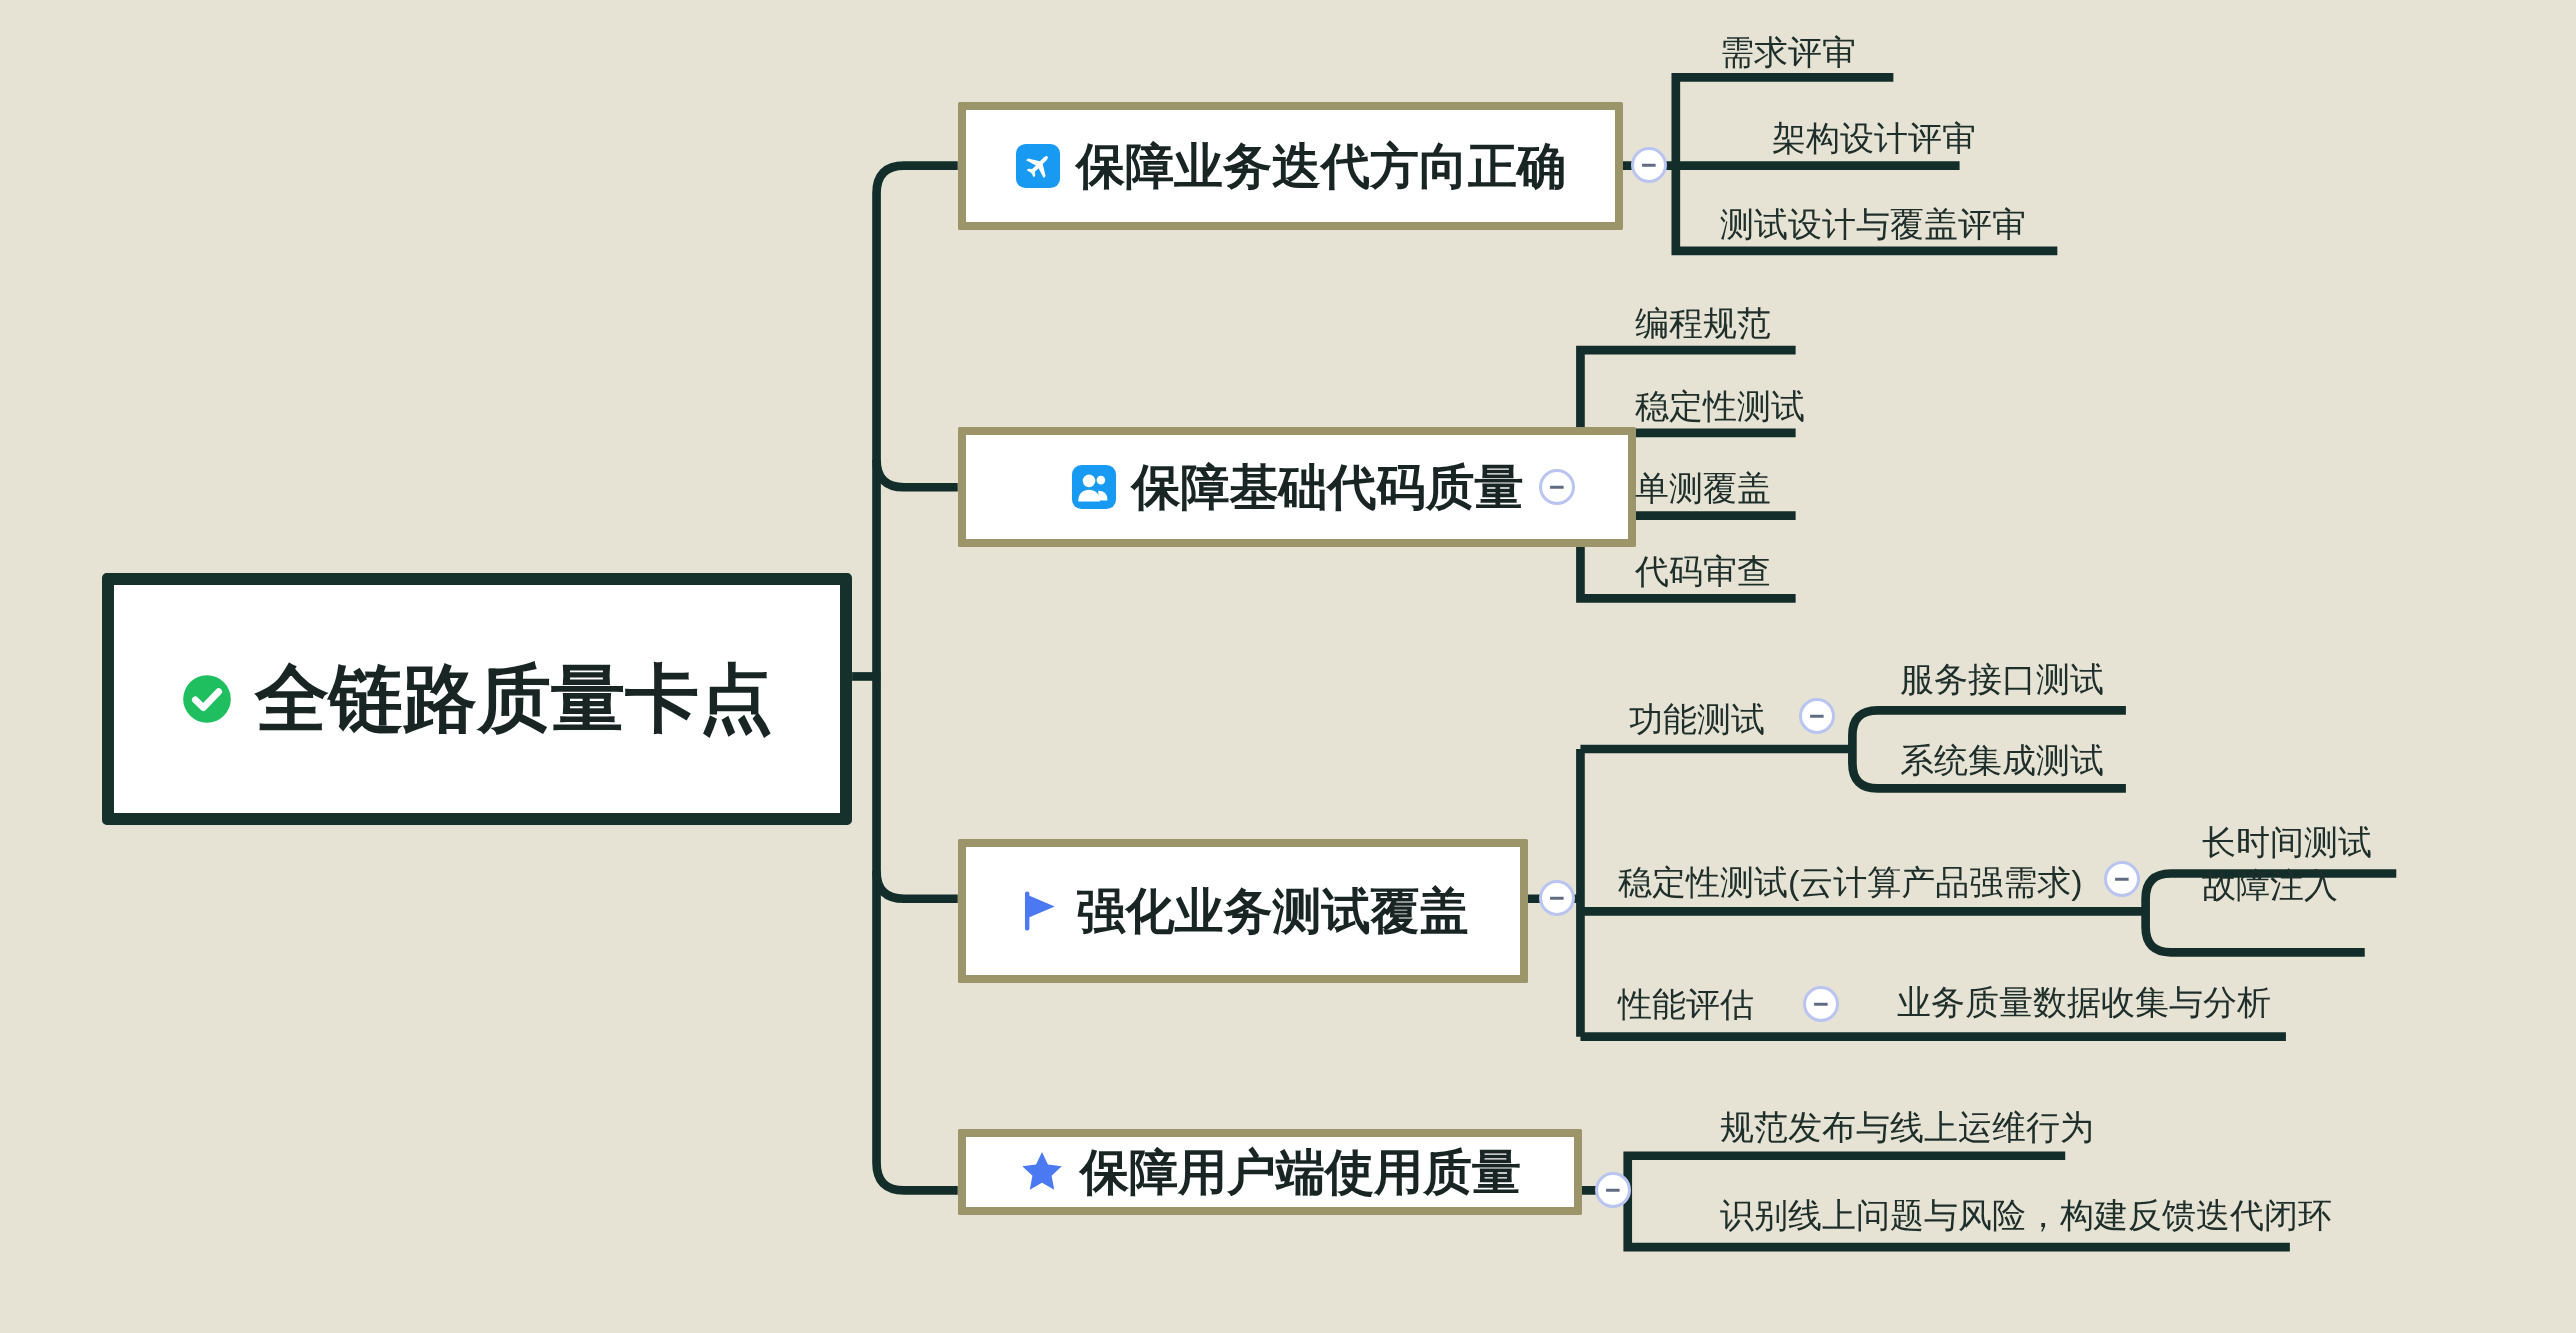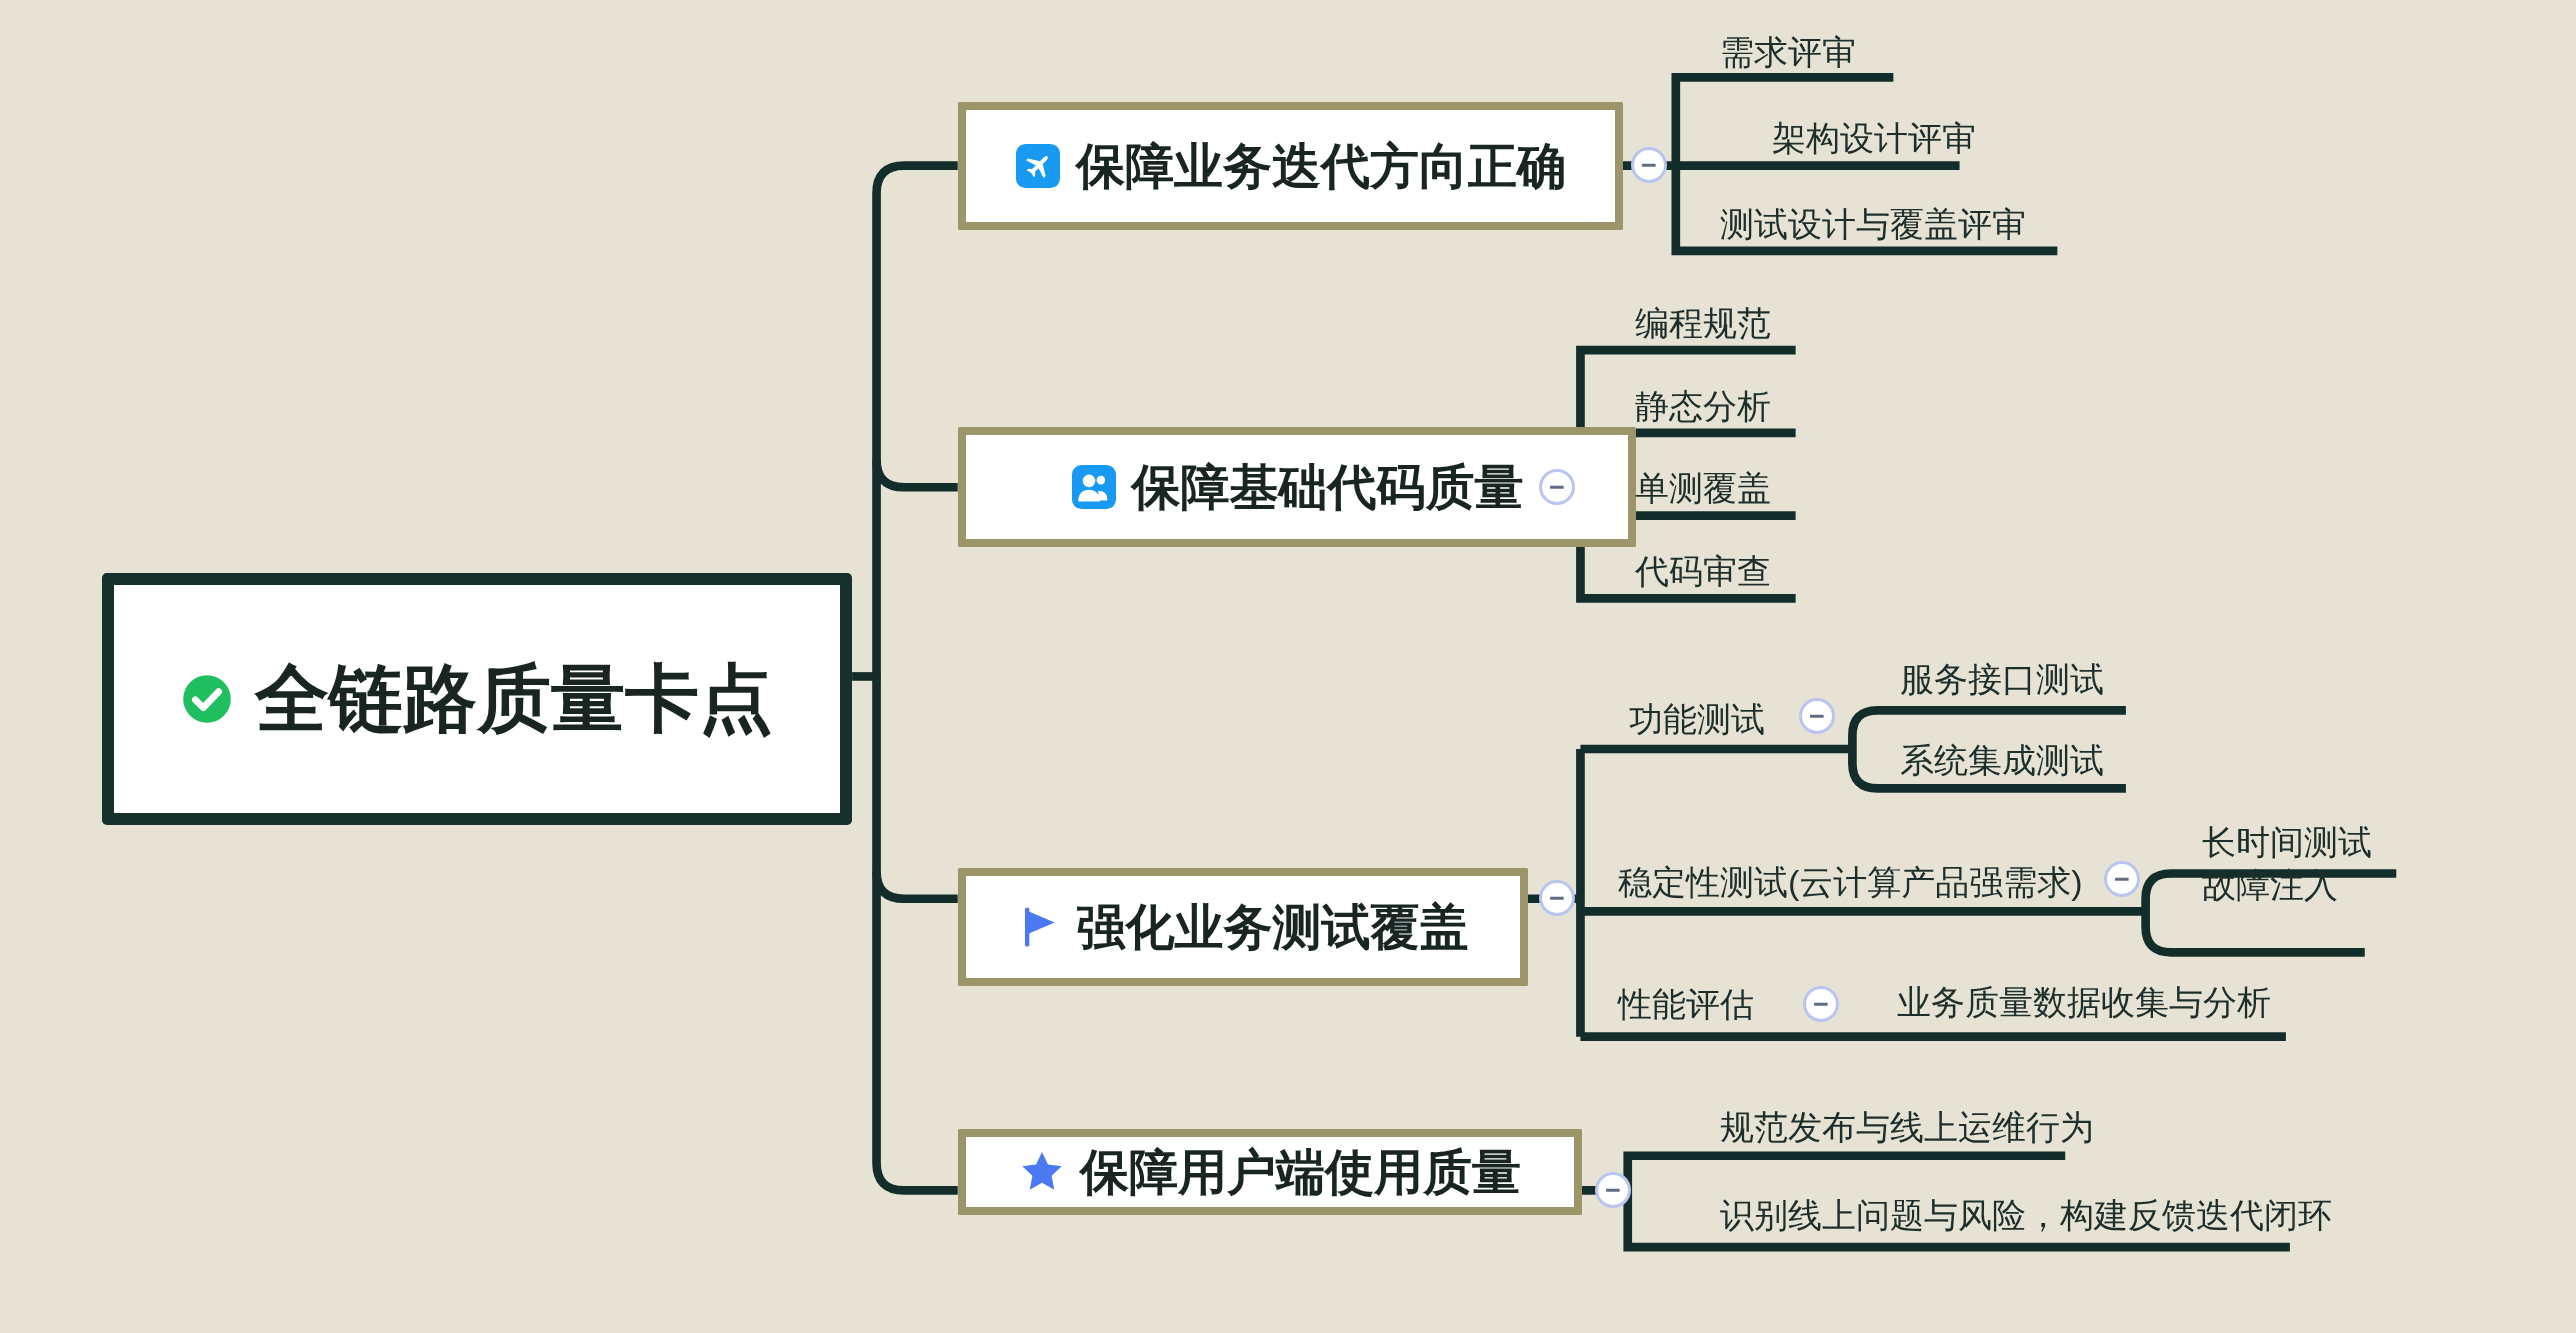--- a/index.html
+++ b/index.html
@@ -94,21 +94,21 @@
         <rect x="0.5" y="0.5" width="23" height="23" rx="5" fill="#189af2"></rect>
         <circle cx="15.6" cy="8.4" r="2.7" fill="#ffffff" stroke="#189af2" stroke-width="0.9"></circle>
         <path d="M14.2 13.5 c3.2 0 5.2 1.9 5.2 5 v1 h-5" fill="#ffffff" stroke="#189af2" stroke-width="0.9"></path>
         <circle cx="9.4" cy="8.8" r="3.3" fill="#ffffff"></circle>
         <path d="M3.8 19.5 v-0.6 c0-3.4 2.6-5.5 5.6-5.5 s5.6 2.1 5.6 5.5 v0.6 Z" fill="#ffffff"></path>
       </svg>
     </span>
     <span class="nlabel">保障基础代码质量</span>
   </div>
 
-  <div class="node branch" style="left:958px;top:839px;width:570px;height:118px;margin-top:29px;">
+  <div class="node branch" style="left:958px;top:839px;width:570px;height:144px;">
     <span class="icn">
       <svg width="44" height="44" viewBox="0 0 24 24">
         <path d="M5 2.5 V21.5" stroke="#4b79f1" stroke-width="2.4" stroke-linecap="round"></path>
         <path d="M5 3.2 L20 9.6 L5 16 Z" fill="#4b79f1"></path>
       </svg>
     </span>
     <span class="nlabel">强化业务测试覆盖</span>
   </div>
 
   <div class="node branch" style="left:958px;top:1129px;width:624px;height:86px;">
@@ -126,21 +126,21 @@
   <div class="minus" style="left:1595px;top:1172px;">−</div>
   <div class="minus" style="left:1799px;top:698px;">−</div>
   <div class="minus" style="left:2104px;top:861px;">−</div>
   <div class="minus" style="left:1803px;top:986px;">−</div>
 
   <div class="leaf" style="left:1720px;top:35px;">需求评审</div>
   <div class="leaf" style="left:1772px;top:121px;">架构设计评审</div>
   <div class="leaf" style="left:1720px;top:207px;">测试设计与覆盖评审</div>
 
   <div class="leaf" style="left:1635px;top:306px;">编程规范</div>
-  <div class="leaf" style="left:1635px;top:389px;">静态分析</div>
+  <div class="leaf" style="left:1635px;top:389px;">稳定性测试</div>
   <div class="leaf" style="left:1635px;top:471px;">单测覆盖</div>
   <div class="leaf" style="left:1635px;top:554px;">代码审查</div>
 
   <div class="leaf" style="left:1629px;top:702px;">功能测试</div>
   <div class="leaf" style="left:1900px;top:662px;">服务接口测试</div>
   <div class="leaf" style="left:1900px;top:743px;">系统集成测试</div>
 
   <div class="leaf" style="left:1618px;top:865px;">稳定性测试(云计算产品强需求)</div>
   <div class="leaf" style="left:2202px;top:825px;">长时间测试</div>
   <div class="leaf" style="left:2202px;top:868px;">故障注入</div>

